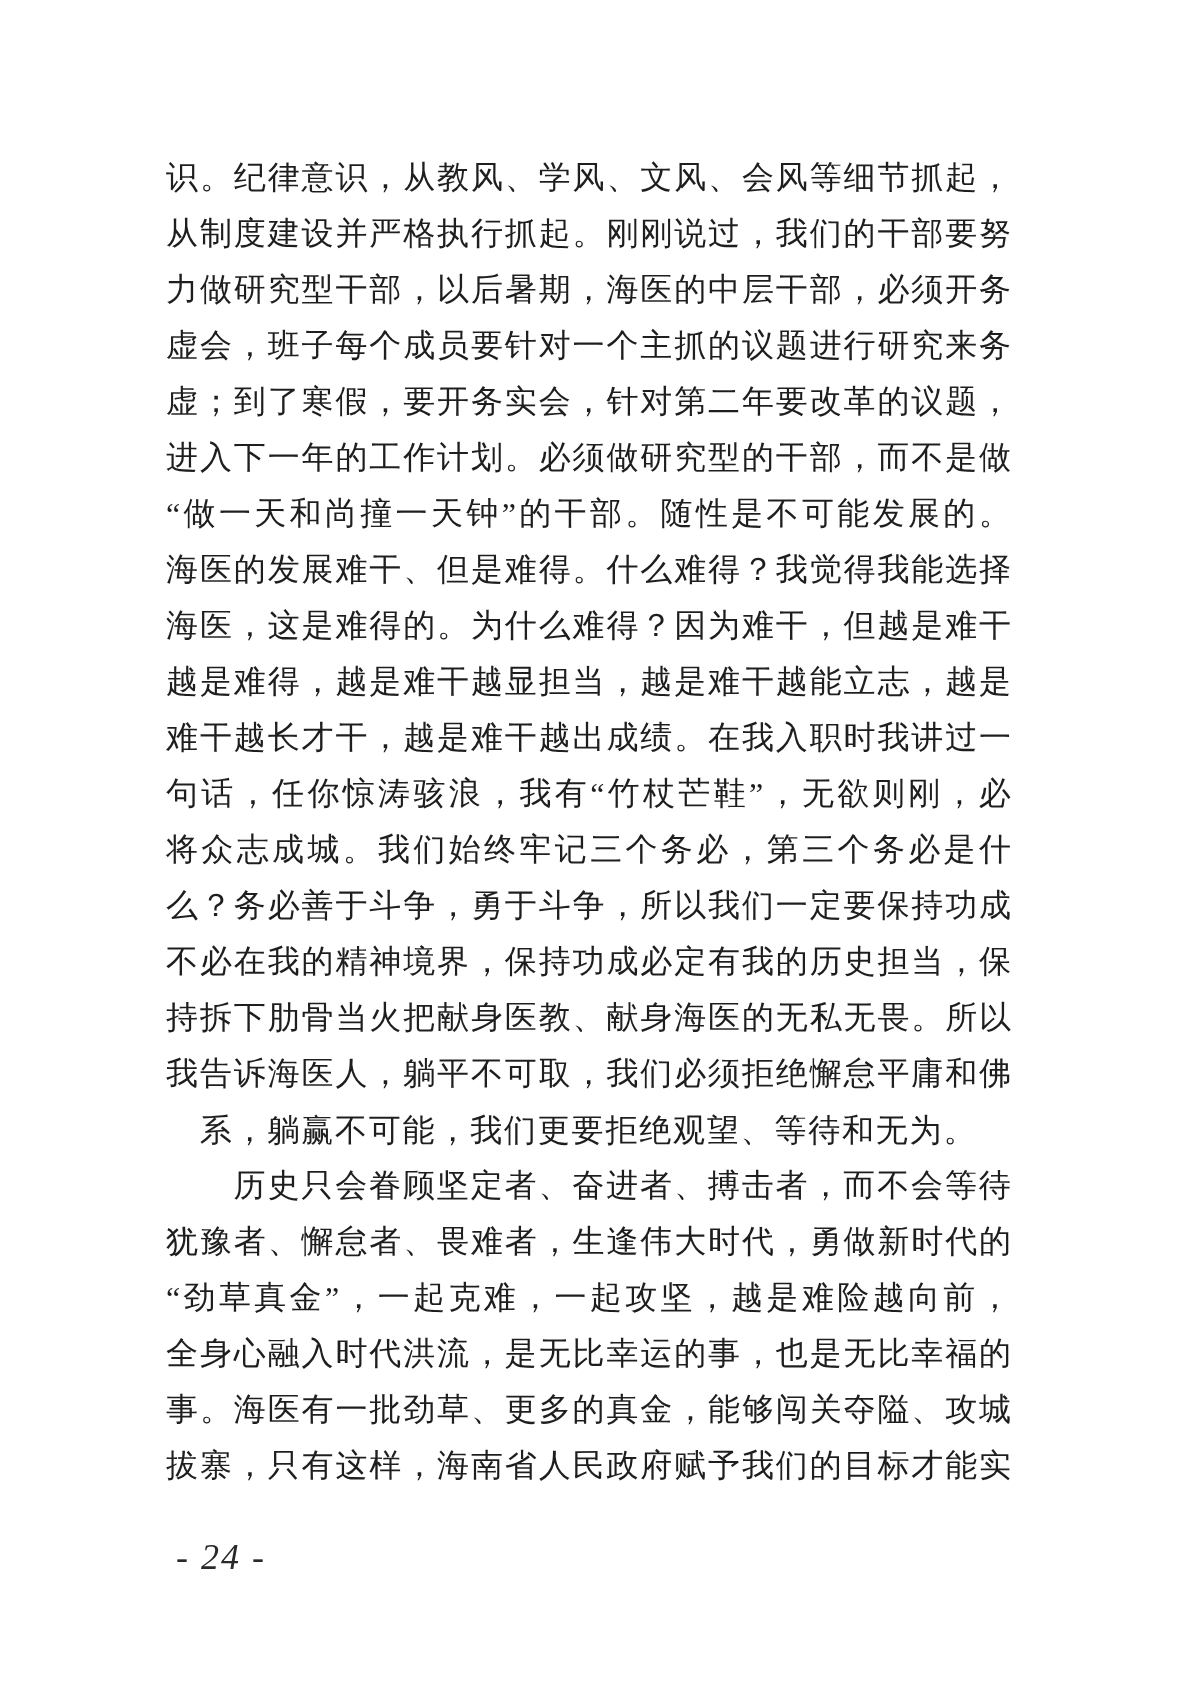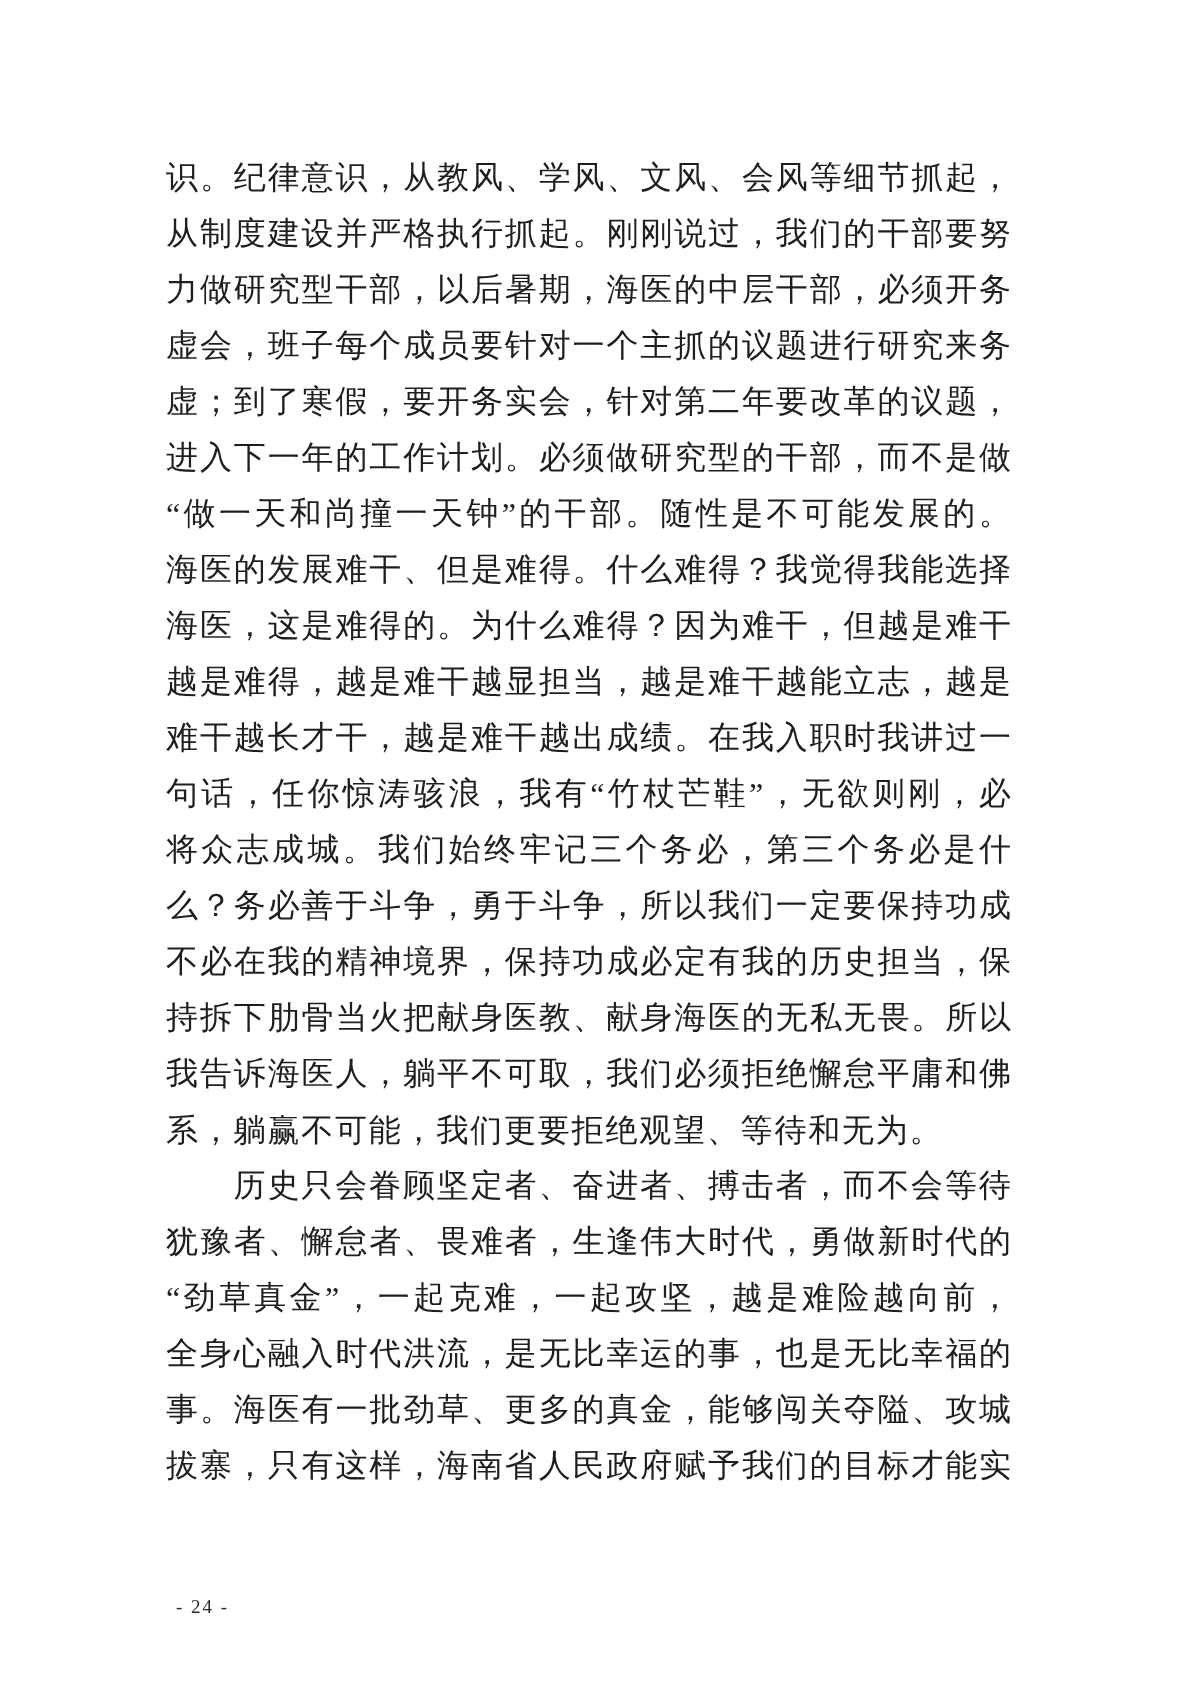--- a/index.html
+++ b/index.html
@@ -33,34 +33,36 @@
     justify-content: space-between;
     align-items: center;
   }
   .line.fill span {
     display: inline-block;
   }
   
   .line.plain {
     line-height: 56px;
     letter-spacing: 1.8px;
+    text-align: center;
   }
   
   .line.indent {
     padding-left: 67.6px;
   }
   .page-number {
     position: absolute;
     left: 176px;
-    top: 1596px;
-    font-size: 19px;
+    top: 1536px;
+    font-size: 36px;
     letter-spacing: 2px;
     color: #2a2a2a;
     font-family: "Liberation Serif", serif;
     white-space: pre;
+    font-style: italic;
   }
 </style>
 </head>
 <body>
 
 <div class="page">
   <div class="text-block" id="text-block">
       <div class="line fill"><span>识</span><span>。</span><span>纪</span><span>律</span><span>意</span><span>识</span><span>，</span><span>从</span><span>教</span><span>风</span><span>、</span><span>学</span><span>风</span><span>、</span><span>文</span><span>风</span><span>、</span><span>会</span><span>风</span><span>等</span><span>细</span><span>节</span><span>抓</span><span>起</span><span>，</span></div>
       <div class="line fill"><span>从</span><span>制</span><span>度</span><span>建</span><span>设</span><span>并</span><span>严</span><span>格</span><span>执</span><span>行</span><span>抓</span><span>起</span><span>。</span><span>刚</span><span>刚</span><span>说</span><span>过</span><span>，</span><span>我</span><span>们</span><span>的</span><span>干</span><span>部</span><span>要</span><span>努</span></div>
       <div class="line fill"><span>力</span><span>做</span><span>研</span><span>究</span><span>型</span><span>干</span><span>部</span><span>，</span><span>以</span><span>后</span><span>暑</span><span>期</span><span>，</span><span>海</span><span>医</span><span>的</span><span>中</span><span>层</span><span>干</span><span>部</span><span>，</span><span>必</span><span>须</span><span>开</span><span>务</span></div>

